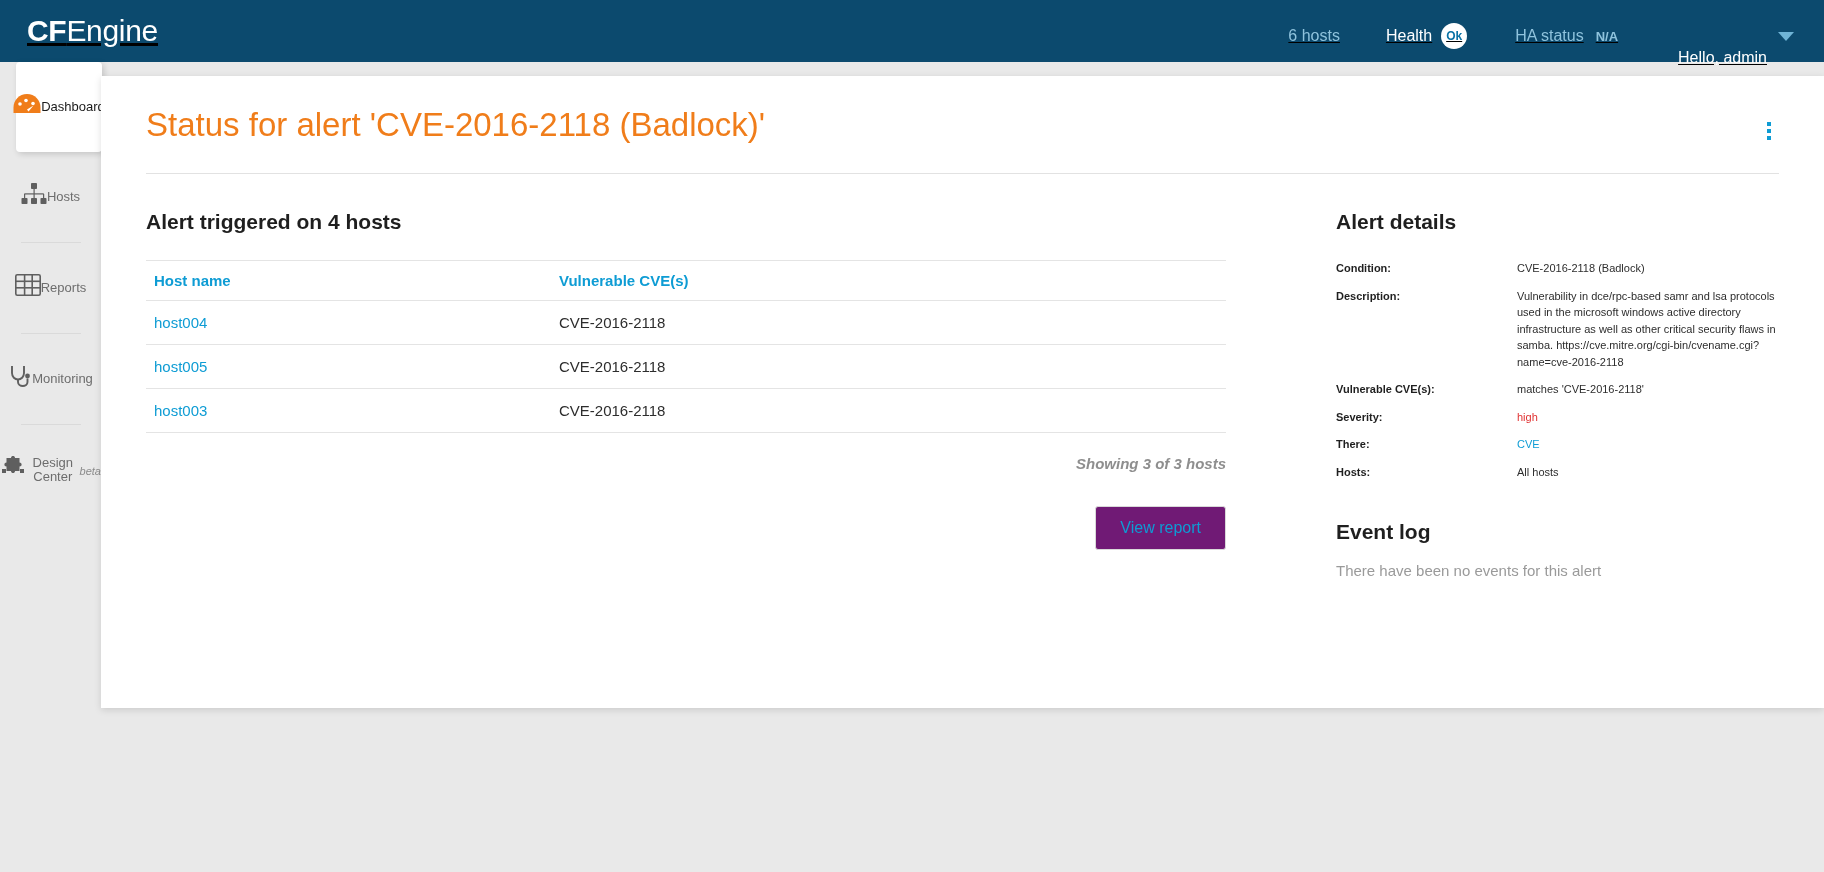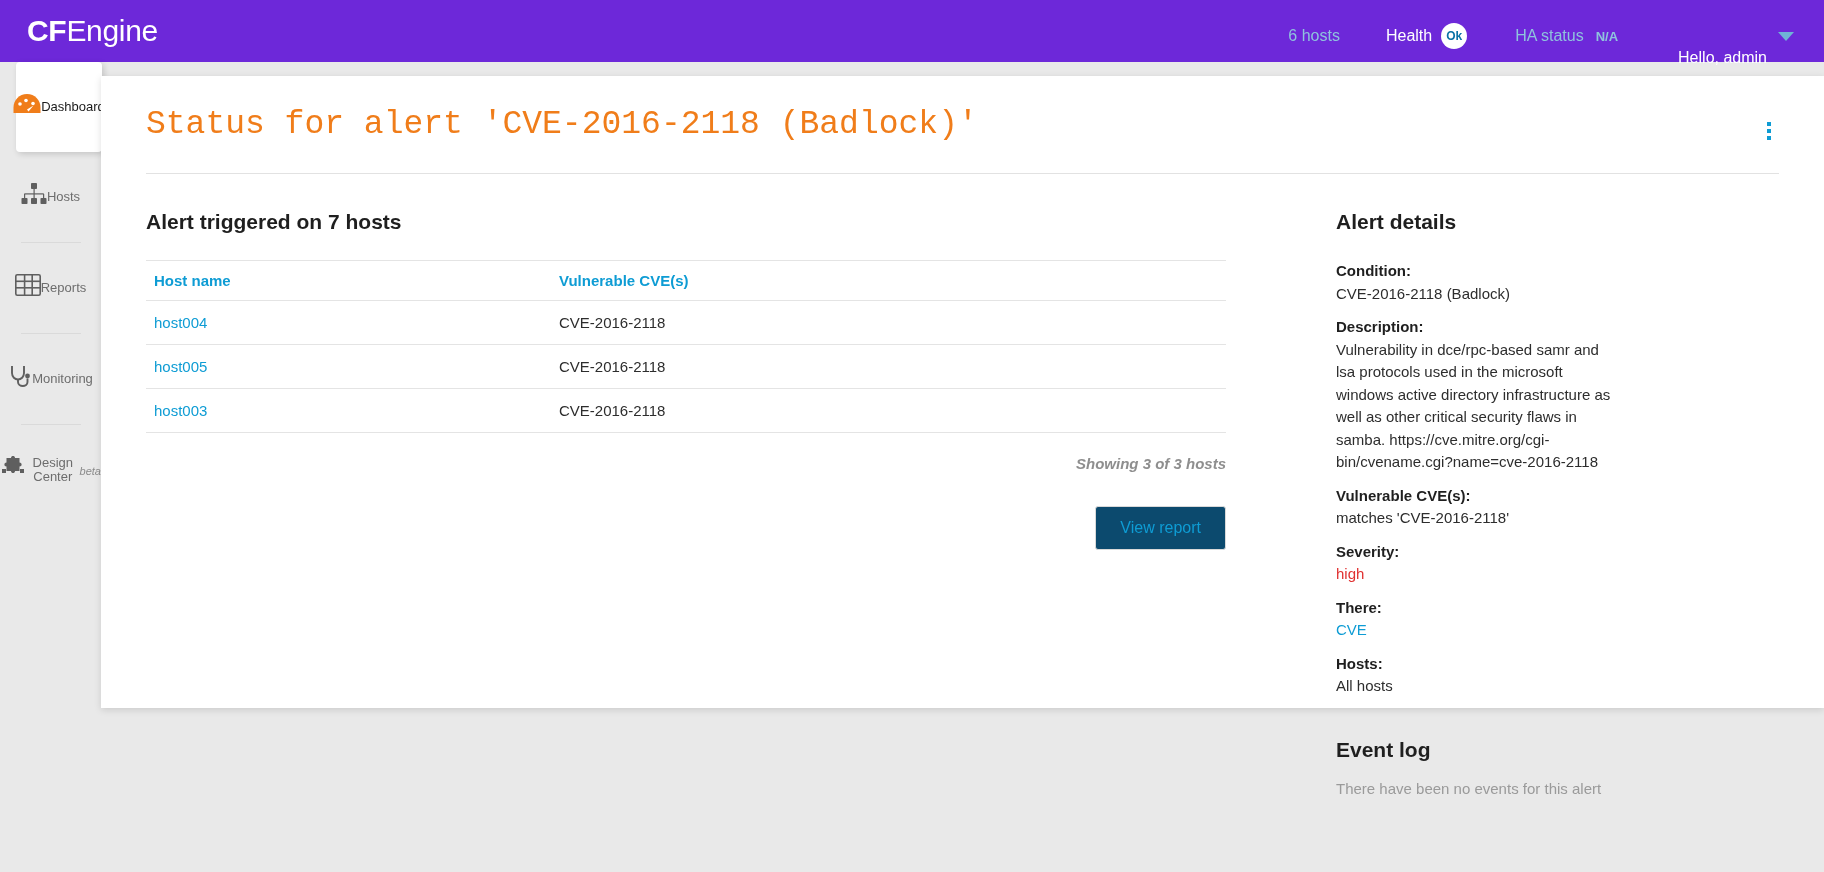--- a/index.html
+++ b/index.html
@@ -10,23 +10,24 @@
     background: #e9e9e9;
     font-family: "Liberation Sans", sans-serif;
     overflow: hidden;
   }
 
   
   #topbar {
     position: absolute;
     left: 0; top: 0;
     width: 1824px; height: 62px;
-    background: #6d28d9;
-    display: flex;
-    align-items: center;
+    background: #0c4a6e;
+    display: flex;
+    align-items: center;
+    text-decoration: underline;
   }
   #logo {
     margin-left: 27px;
     font-size: 30px;
     color: #ffffff;
     letter-spacing: -0.3px;
     line-height: 1;
     user-select: none;
   }
   #logo .cf { font-weight: bold; }
@@ -129,21 +130,20 @@
     background: #ffffff;
     box-shadow: 0 2px 7px rgba(0,0,0,0.13);
   }
   #panel-head {
     position: relative;
     height: 98px;
     border-bottom: 1px solid #e2e2e2;
     margin: 0 45px;
     display: flex;
     align-items: center;
-    font-family: Liberation Mono, monospace;
   }
   #page-title {
     font-size: 33px;
     font-weight: 300;
     color: #f07d1a;
     white-space: nowrap;
   }
   #kebab {
     position: absolute;
     right: 0;
@@ -212,37 +212,36 @@
     padding-top: 22px;
     font-weight: bold;
   }
   #viewreport-wrap {
     width: 1080px;
     display: flex;
     justify-content: flex-end;
     padding-top: 34px;
   }
   #view-report {
-    background: #0c4a6e;
+    background: #701a75;
     border: 1px solid #d9d9d9;
     border-radius: 3px;
     color: #0e9cd4;
     font-size: 16px;
     font-family: "Liberation Sans", sans-serif;
     padding: 12px 24px;
     cursor: pointer;
   }
 
   
   .detail-row {
     display: flex;
-    font-size: 15px;
+    font-size: 11px;
     margin-bottom: 11px;
     line-height: 1.5;
-    flex-direction: column;
   }
   .detail-key {
     width: 181px;
     flex: none;
     font-weight: bold;
     color: #1f1f1f;
   }
   .detail-val { color: #2d2d2d; width: 283px; }
   .detail-val.sev-high { color: #e03131; }
   .detail-val.link { color: #0e9cd4; cursor: pointer; }
@@ -354,21 +353,21 @@
     <div id="kebab">
       <span></span>
       <span></span>
       <span></span>
     </div>
   </div>
 
   <div id="panel-body">
 
     <div id="col-left">
-      <h2 class="section">Alert triggered on 7 hosts</h2>
+      <h2 class="section">Alert triggered on 4 hosts</h2>
 
       <table class="hosts">
         <thead>
           <tr>
             <th class="col-host">Host name</th>
             <th>Vulnerable CVE(s)</th>
           </tr>
         </thead>
         <tbody>
           <tr>

